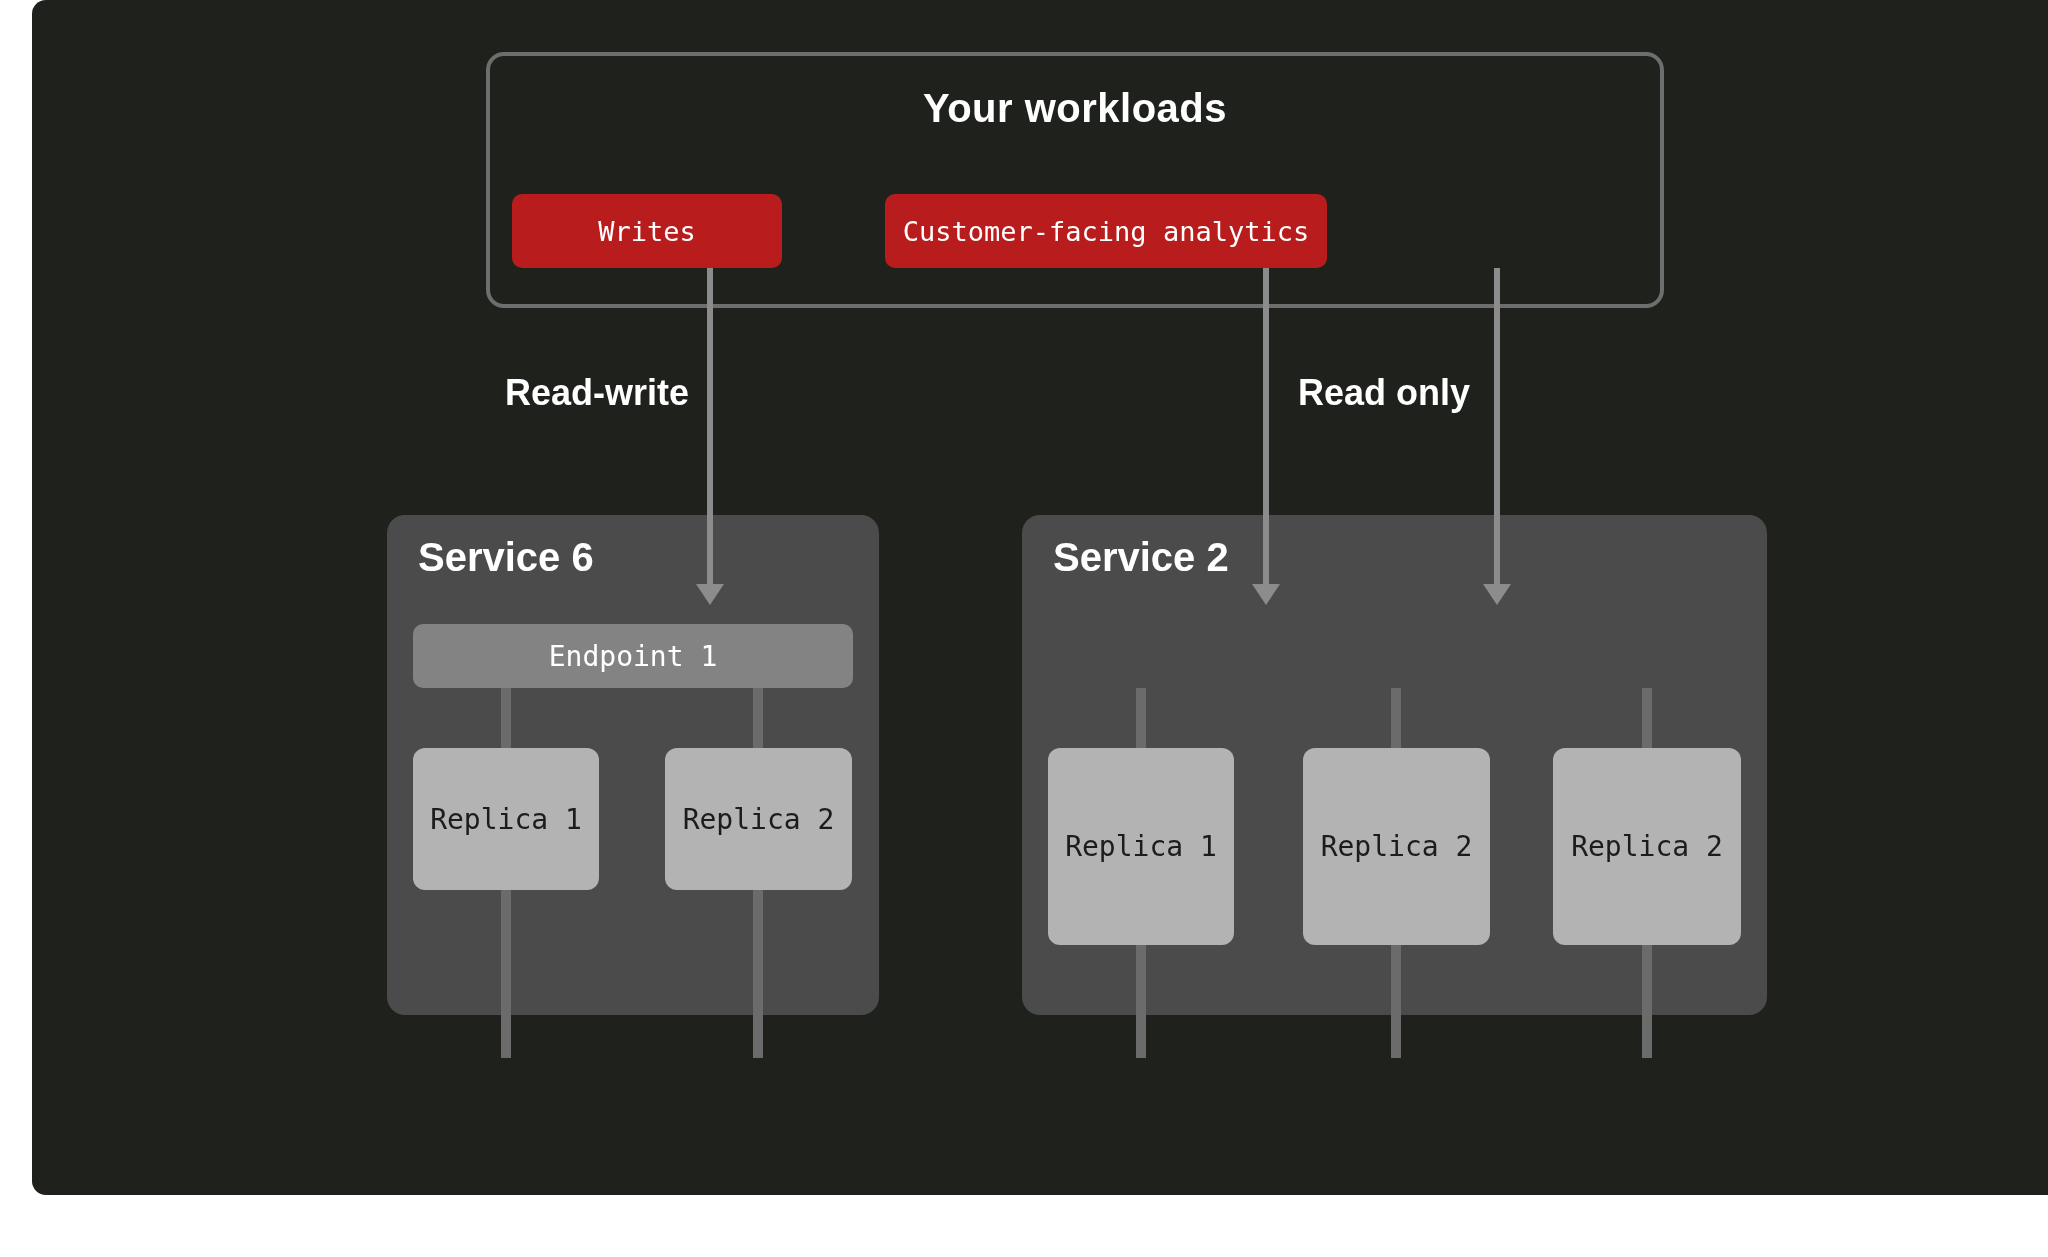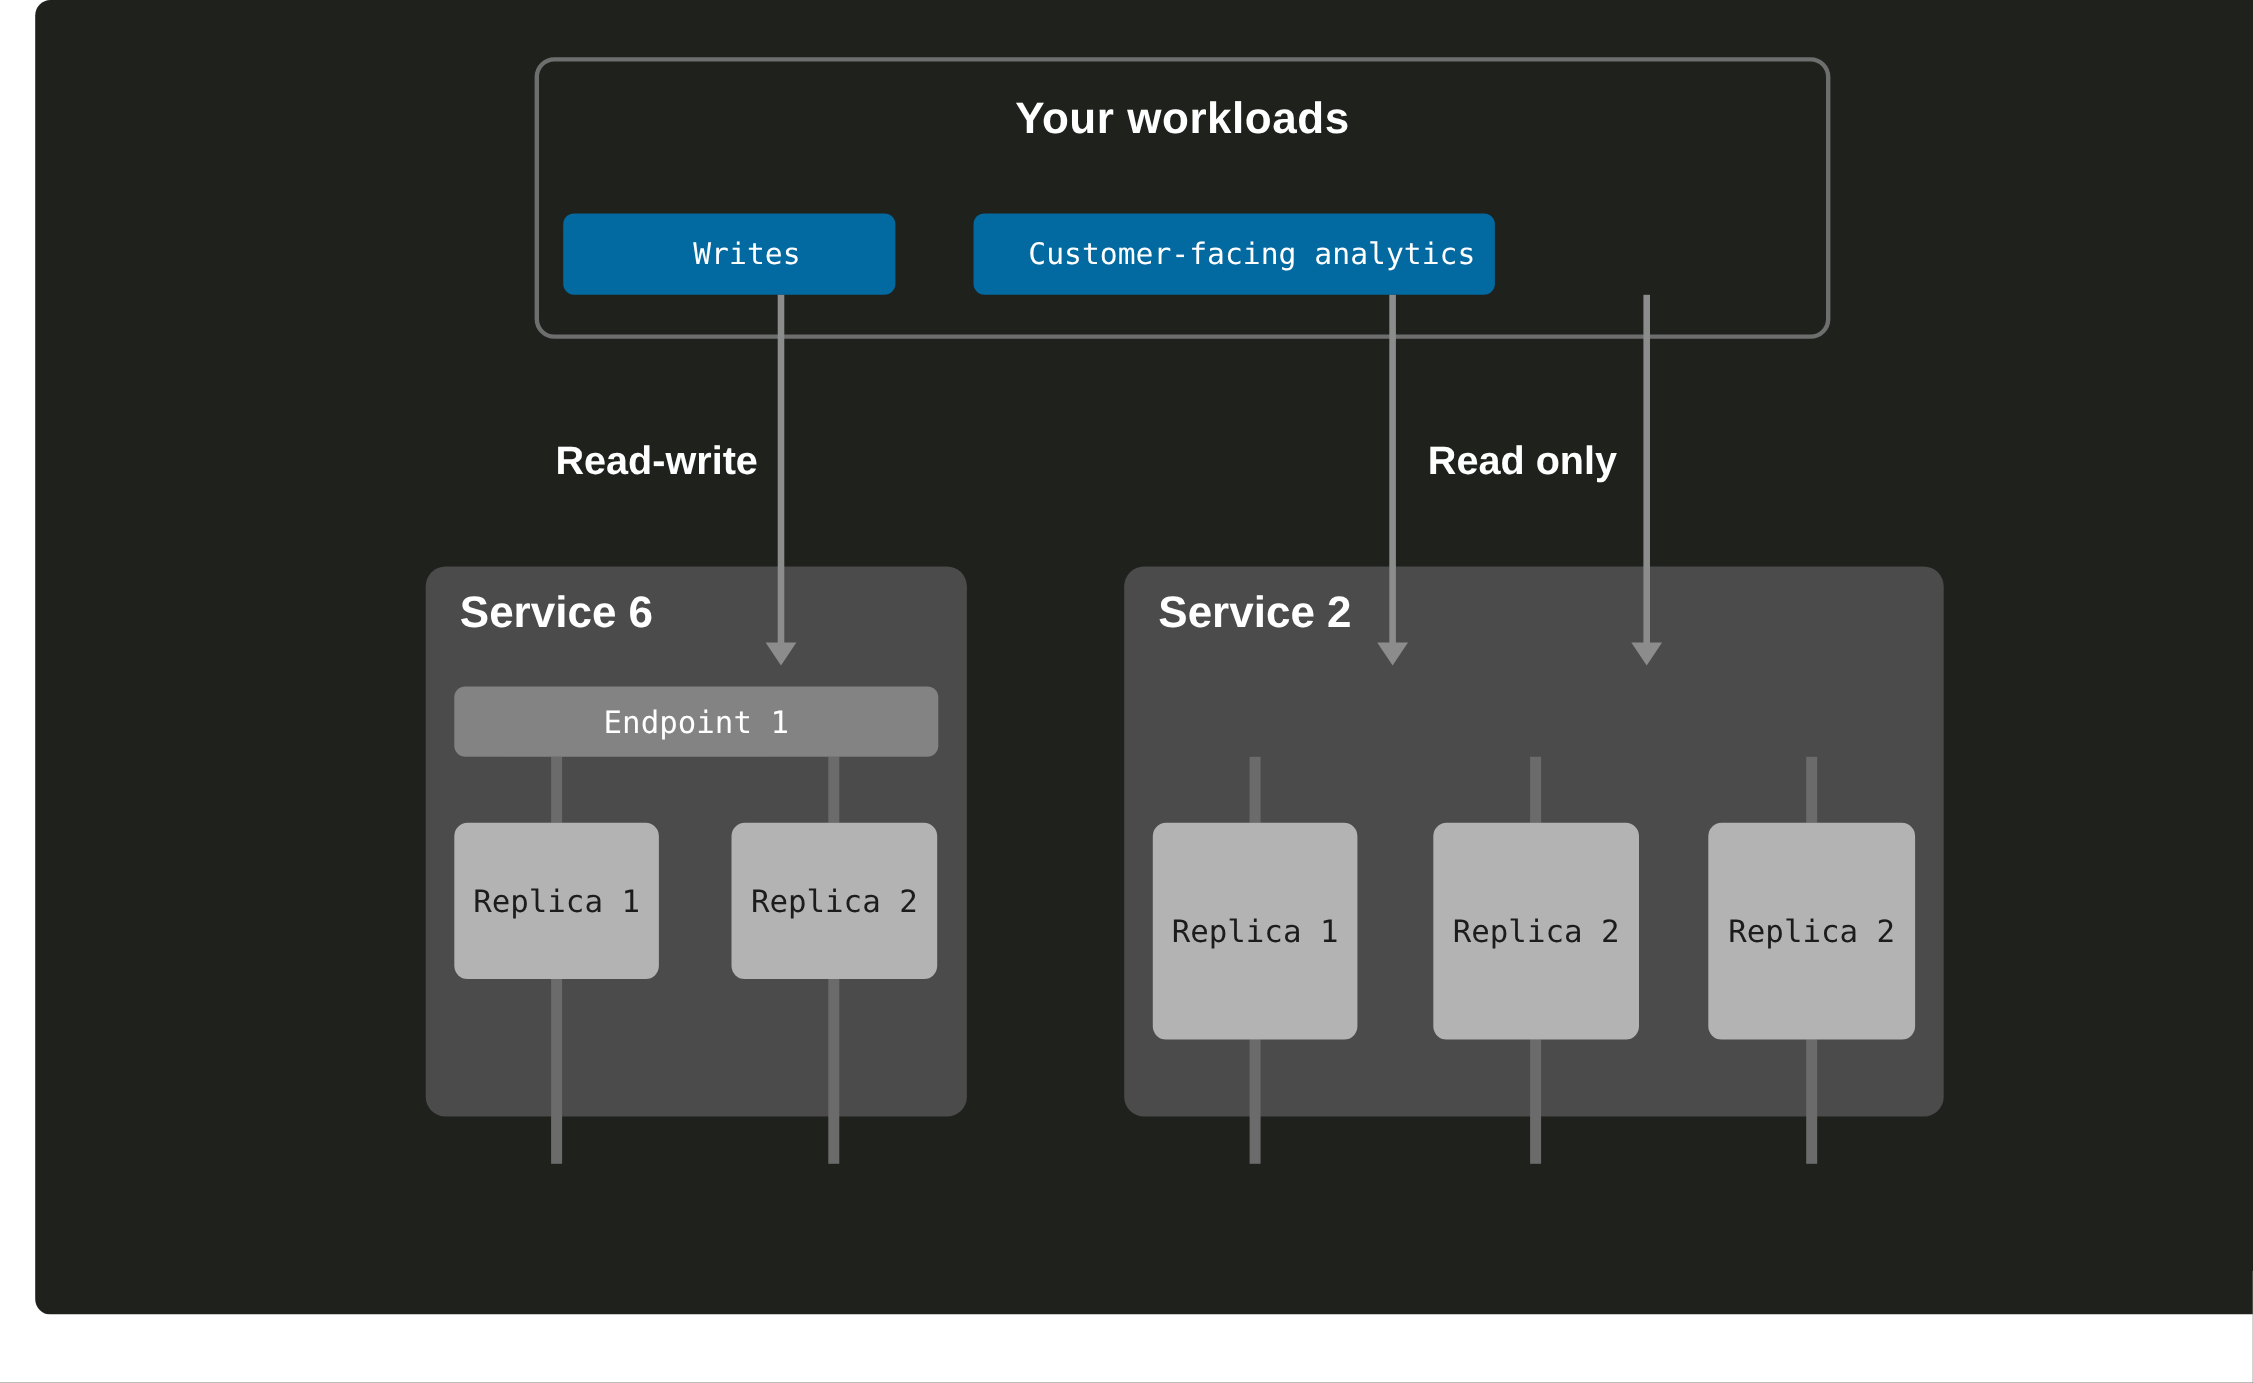--- a/index.html
+++ b/index.html
@@ -33,29 +33,28 @@
     text-align: center;
     color: #ffffff;
     font-size: 40px;
     font-weight: 700;
     letter-spacing: 0.5px;
   }
   .chip {
     position: absolute;
     top: 194px;
     height: 74px;
-    background: #0369a1;
+    background: #b91c1c;
     border-radius: 10px;
     display: flex;
     align-items: center;
     justify-content: center;
     color: #ffffff;
     font-family: "DejaVu Sans Mono", monospace;
     font-size: 27px;
-    padding-left: 32px;
   }
   .chip-writes   { left: 480px;  width: 270px; }
   .chip-analytics{ left: 853px;  width: 442px; }
   .chip-adhoc    { left: 1325px; width: 280px; }
 
   
   .arrow-line {
     position: absolute;
     width: 6px;
     background: #8C8C8C;
@@ -64,21 +63,21 @@
   .arrow-head {
     position: absolute;
     width: 0; height: 0;
     border-left: 14px solid transparent;
     border-right: 14px solid transparent;
     border-top: 21px solid #8C8C8C;
     z-index: 5;
   }
   .flow-label {
     position: absolute;
-    top: 398px;
+    top: 372px;
     color: #ffffff;
     font-size: 36px;
     font-weight: 700;
     z-index: 4;
   }
   .flow-label.read-write { left: 395px; width: 262px; text-align: right; }
   .flow-label.read-only  { left: 1266px; }
 
   
   .service-box {

